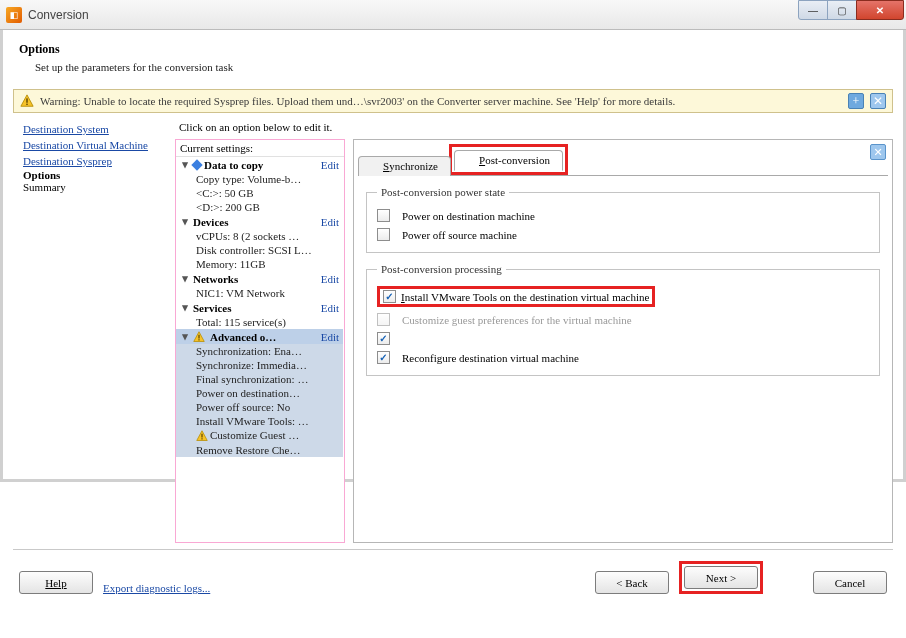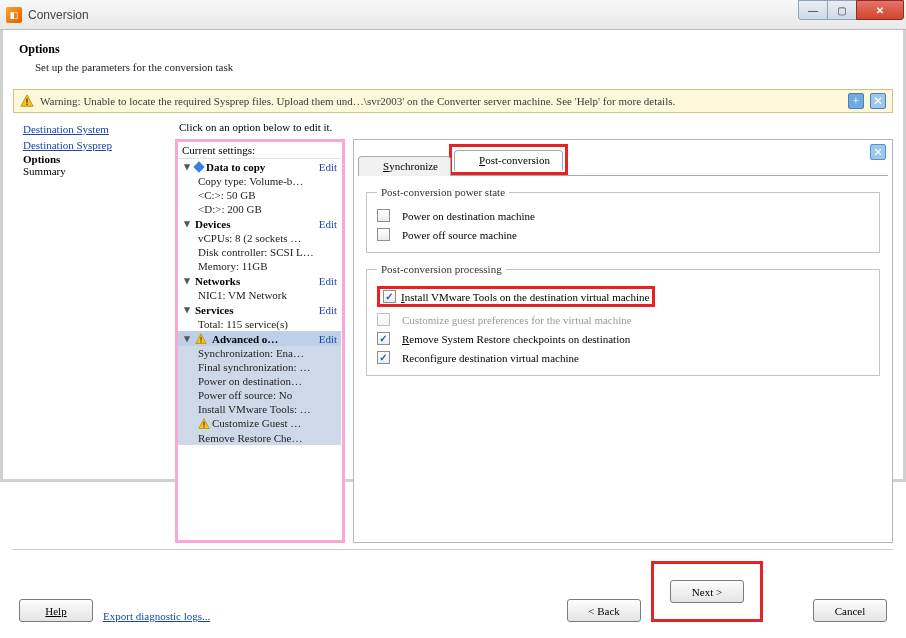--- a/index.html
+++ b/index.html
@@ -103,21 +103,21 @@
   }
   .instr{padding:4px 0 6px 4px;}
   .panels{
     flex:1;
     display:flex;
     gap:8px;
     min-height:0;
   }
   .settings{
     width:170px;
-    border:3px solid #f9a8d4;
+    border:1px solid #f9a8d4;
     background:#fff;
     position:relative;
     display:flex;
     flex-direction:column;
   }
   .settings-head{
     padding:2px 4px;
     border-bottom:1px solid #e1e1e1;
   }
   .settings-list{
@@ -232,21 +232,21 @@
     padding:0 12px;
     border:1px solid #7c7c7c;
     border-radius:3px;
     background:linear-gradient(to bottom,#fdfdfd,#e4e4e4);
     font-family:inherit;font-size:11px;
     display:inline-flex;align-items:center;justify-content:center;
     cursor:pointer;
   }
   .footer .spacer{flex:1;}
   .diag-link{color:#1a49a5;text-decoration:underline;cursor:pointer;}
-  .red-box-next{ border:3px solid #e62222; padding:16px; display:inline-block;}
+  .red-box-next{ border:3px solid #e62222; padding:2px; display:inline-block;}
   .u{text-decoration:underline;}
 </style>
 </head>
 <body>
 
 <div class="titlebar">
   <div class="titlebar-icon">◧</div>
   <div class="titlebar-text">Conversion</div>
   <div class="titlebar-btns">
     <div class="tb-btn min">—</div>
@@ -270,20 +270,21 @@
         </svg>
     </span>
     <span class="wtext">Warning: Unable to locate the required Sysprep files. Upload them und…\svr2003' on the Converter server machine. See 'Help' for more details.</span>
     <span class="sq-btn">+</span>
     <span class="sq-btn" style="background:#9ec7ee;">✕</span>
   </div>
 
   <div class="body-row">
     <div class="steps">
       <a>Destination System</a>
+      <a>Destination Virtual Machine</a>
       <a>Destination Sysprep</a>
       <div class="current">Options</div>
       <div class="plain">Summary</div>
     </div>
 
     <div class="right-col">
       <div class="instr">Click on an option below to edit it.</div>
       <div class="panels">
 
         <div class="settings">
@@ -330,20 +331,21 @@
                   <svg viewBox="0 0 16 16">
                       <polygon points="8,1 15,14 1,14" fill="#f6c228" stroke="#b58b00" stroke-width="1"></polygon>
                       <rect x="7.2" y="5" width="1.6" height="5" fill="#5a4400"></rect>
                       <rect x="7.2" y="11" width="1.6" height="1.6" fill="#5a4400"></rect>
                     </svg>
                 </span>
                 <span>Advanced o…</span>
                 <span class="edit">Edit</span>
               </div>
               <div class="item">Synchronization: Ena…</div>
+              <div class="item">Synchronize: Immedia…</div>
               <div class="item">Final synchronization: …</div>
               <div class="item">Power on destination…</div>
               <div class="item">Power off source: No</div>
               <div class="item">Install VMware Tools: …</div>
               <div class="item">
                 <span class="warn-sm">
                   <svg viewBox="0 0 16 16">
                       <polygon points="8,1 15,14 1,14" fill="#f6c228" stroke="#b58b00" stroke-width="1"></polygon>
                       <rect x="7.2" y="5" width="1.6" height="5" fill="#5a4400"></rect>
                       <rect x="7.2" y="11" width="1.6" height="1.6" fill="#5a4400"></rect>
@@ -383,21 +385,20 @@
                 <span class="chk checked"></span>
                 <span><span class="u">I</span><span>nstall VMware Tools on the destination virtual machine</span></span>
               </span>
             </div>
             <div class="chk-row disabled">
               <span class="chk disabled"></span>
               <span>Customize guest preferences for the virtual machine</span>
             </div>
             <div class="chk-row">
               <span class="chk checked"></span>
-              <span><span class="u">R</span><span>emove System Restore checkpoints on destination</span></span>
             </div>
             <div class="chk-row">
               <span class="chk checked"></span>
               <span>Reconfigure destination virtual machine</span>
             </div>
           </fieldset>
         </div>
       </div>
     </div>
   </div>

